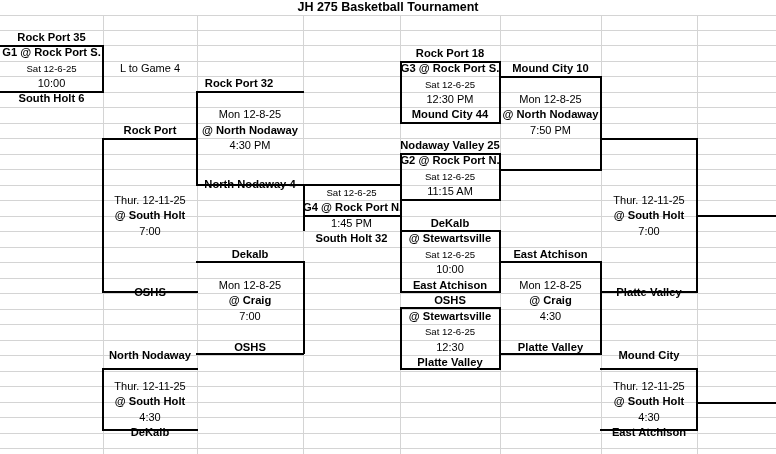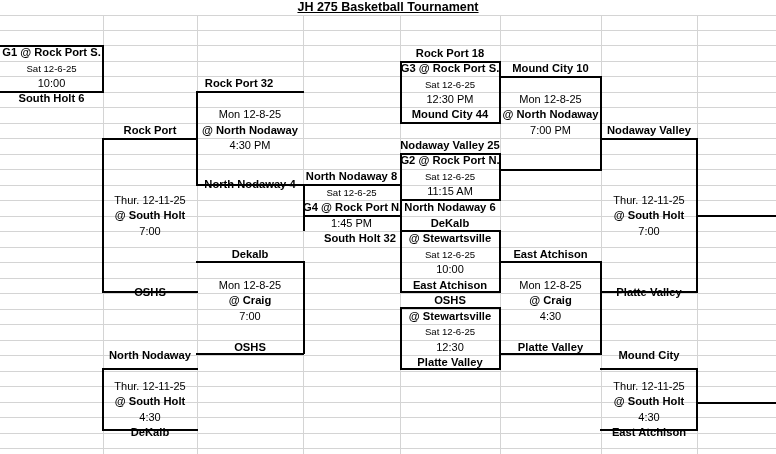--- a/index.html
+++ b/index.html
@@ -26,21 +26,20 @@
 
   
   .title {
     position: absolute;
     text-align: center;
     font-weight: bold;
     color: #000;
     white-space: nowrap;
   }
   .title .u {
-    text-decoration: underline;
     text-underline-offset: 1px;
   }
   #page-title {
     left: 188px; top: 0px; width: 400px;
     font-size: 12.5px; line-height: 15px;
   }
   #bracket-subtitle {
     left: 300px; top: 22px; width: 176px;
     font-size: 11.5px; line-height: 15px;
   }
@@ -112,46 +111,47 @@
   <div class="grid-v" style="left:697px"></div>
 
   <div class="title" id="page-title">
     <span class="u">JH 275 Basketball Tournament</span>
   </div>
 
   <div class="bl h" style="left:0px;   top:45px;  width:104px"></div>
   <div class="bl v" style="left:102px; top:45px;  height:47px"></div>
   <div class="bl h" style="left:0px;   top:91px;  width:104px"></div>
 
+  <div class="cell b" style="left:0px;  top:30px; width:103px">Rock Port 35</div>
   <div class="cell b" style="left:0px;  top:45px; width:103px">G1 @ Rock Port S.</div>
   <div class="cell sm" style="left:0px; top:61px; width:103px">Sat 12-6-25</div>
   <div class="cell rg" style="left:0px; top:76px; width:103px">10:00</div>
   <div class="cell b" style="left:0px;  top:91px; width:103px">South Holt 6</div>
 
+  <div class="cell rg" style="left:103px; top:61px; width:94px">L to Game 4</div>
 
   <div class="bl h" style="left:196px; top:91px;  width:108px"></div>
   <div class="bl v" style="left:196px; top:91px;  height:94px"></div>
   <div class="bl h" style="left:196px; top:184px; width:108px"></div>
 
   <div class="cell b" style="left:186px; top:76px;  width:106px">Rock Port 32</div>
   <div class="cell rg" style="left:197px; top:107px; width:106px">Mon 12-8-25</div>
   <div class="cell b" style="left:197px; top:123px; width:106px">@ North Nodaway</div>
   <div class="cell rg" style="left:197px; top:138px; width:106px">4:30 PM</div>
   <div class="cell b" style="left:197px; top:177px; width:106px">North Nodaway 4</div>
 
   <div class="bl h" style="left:303px; top:184px; width:99px"></div>
   <div class="bl v" style="left:400px; top:184px; height:47px"></div>
   <div class="bl v" style="left:303px; top:184px; height:47px"></div>
   <div class="bl h" style="left:303px; top:215px; width:99px"></div>
 
-  <div class="cell b" style="left:303px; top:169px; width:97px">North Nodaway 8</div>
   <div class="cell sm" style="left:303px; top:185px; width:97px">Sat 12-6-25</div>
   <div class="cell b" style="left:303px; top:200px; width:97px">G4 @ Rock Port N.</div>
   <div class="cell rg" style="left:303px; top:216px; width:97px">1:45 PM</div>
-  <div class="cell b" style="left:303px; top:231px; width:114px">South Holt 32</div>
+  <div class="cell b" style="left:303px; top:231px; width:97px">South Holt 32</div>
 
   <div class="bl h" style="left:400px; top:61px;  width:101px"></div>
   <div class="bl v" style="left:400px; top:61px;  height:62px"></div>
   <div class="bl v" style="left:499px; top:61px;  height:62px"></div>
   <div class="bl h" style="left:400px; top:122px; width:101px"></div>
 
   <div class="cell b" style="left:400px; top:46px;  width:100px">Rock Port 18</div>
   <div class="cell b" style="left:400px; top:61px;  width:100px">G3 @ Rock Port S.</div>
   <div class="cell sm" style="left:400px; top:77px;  width:100px">Sat 12-6-25</div>
   <div class="cell rg" style="left:400px; top:92px;  width:100px">12:30 PM</div>
@@ -159,21 +159,20 @@
 
   <div class="bl h" style="left:400px; top:153px; width:101px"></div>
   <div class="bl v" style="left:400px; top:153px; height:47px"></div>
   <div class="bl v" style="left:499px; top:153px; height:47px"></div>
   <div class="bl h" style="left:400px; top:199px; width:101px"></div>
 
   <div class="cell b" style="left:400px; top:138px; width:100px">Nodaway Valley 25</div>
   <div class="cell b" style="left:400px; top:153px; width:100px">G2 @ Rock Port N.</div>
   <div class="cell sm" style="left:400px; top:169px; width:100px">Sat 12-6-25</div>
   <div class="cell rg" style="left:400px; top:184px; width:100px">11:15 AM</div>
-  <div class="cell b" style="left:400px; top:200px; width:100px">North Nodaway 6</div>
 
   <div class="bl h" style="left:400px; top:230px; width:101px"></div>
   <div class="bl v" style="left:400px; top:230px; height:62px"></div>
   <div class="bl v" style="left:499px; top:230px; height:62px"></div>
   <div class="bl h" style="left:400px; top:291px; width:101px"></div>
 
   <div class="cell b" style="left:400px; top:216px; width:100px">DeKalb</div>
   <div class="cell b" style="left:400px; top:231px; width:100px">@ Stewartsville</div>
   <div class="cell sm" style="left:400px; top:247px; width:100px">Sat 12-6-25</div>
   <div class="cell rg" style="left:400px; top:262px; width:100px">10:00</div>
@@ -190,21 +189,21 @@
   <div class="cell rg" style="left:400px; top:340px; width:100px">12:30</div>
   <div class="cell b" style="left:400px; top:355px; width:100px">Platte Valley</div>
 
   <div class="bl h" style="left:499px; top:76px;  width:103px"></div>
   <div class="bl v" style="left:600px; top:76px;  height:94px"></div>
   <div class="bl h" style="left:499px; top:169px; width:103px"></div>
 
   <div class="cell b" style="left:500px; top:61px;  width:101px">Mound City 10</div>
   <div class="cell rg" style="left:500px; top:92px;  width:101px">Mon 12-8-25</div>
   <div class="cell b" style="left:500px; top:107px; width:101px">@ North Nodaway</div>
-  <div class="cell rg" style="left:500px; top:123px; width:101px">7:00 PM</div>
+  <div class="cell rg" style="left:500px; top:123px; width:101px">7:50 PM</div>
 
   <div class="bl h" style="left:196px; top:261px; width:108px"></div>
   <div class="bl v" style="left:303px; top:261px; height:93px"></div>
   <div class="bl h" style="left:196px; top:353px; width:108px"></div>
 
   <div class="cell b" style="left:197px; top:247px; width:106px">Dekalb</div>
   <div class="cell rg" style="left:197px; top:278px; width:106px">Mon 12-8-25</div>
   <div class="cell b" style="left:197px; top:293px; width:106px">@ Craig</div>
   <div class="cell rg" style="left:197px; top:309px; width:106px">7:00</div>
   <div class="cell b" style="left:197px; top:340px; width:106px">OSHS</div>
@@ -237,21 +236,20 @@
   <div class="cell rg" style="left:103px; top:379px; width:94px">Thur. 12-11-25</div>
   <div class="cell b" style="left:103px; top:394px; width:94px">@ South Holt</div>
   <div class="cell rg" style="left:103px; top:410px; width:94px">4:30</div>
   <div class="cell b" style="left:103px; top:425px; width:94px">DeKalb</div>
 
   <div class="bl h" style="left:600px; top:138px; width:98px"></div>
   <div class="bl v" style="left:696px; top:138px; height:155px"></div>
   <div class="bl h" style="left:600px; top:291px; width:98px"></div>
   <div class="bl h" style="left:696px; top:215px; width:80px"></div>
 
-  <div class="cell b" style="left:601px; top:123px; width:96px">Nodaway Valley</div>
   <div class="cell rg" style="left:601px; top:193px; width:96px">Thur. 12-11-25</div>
   <div class="cell b" style="left:601px; top:208px; width:96px">@ South Holt</div>
   <div class="cell rg" style="left:601px; top:224px; width:96px">7:00</div>
   <div class="cell b" style="left:601px; top:285px; width:96px">Platte Valley</div>
 
   <div class="bl h" style="left:600px; top:368px; width:98px"></div>
   <div class="bl v" style="left:696px; top:368px; height:62px"></div>
   <div class="bl h" style="left:600px; top:429px; width:98px"></div>
   <div class="bl h" style="left:696px; top:402px; width:80px"></div>
 

